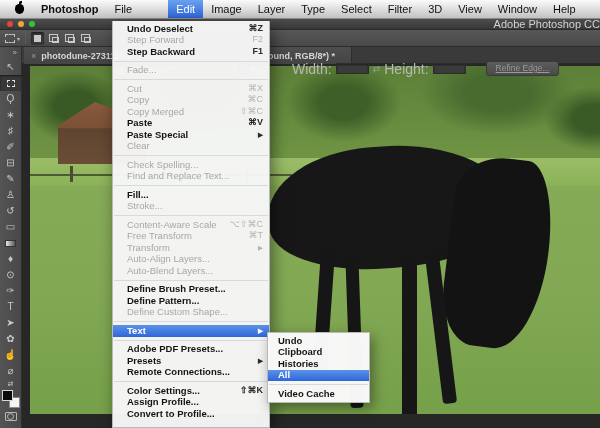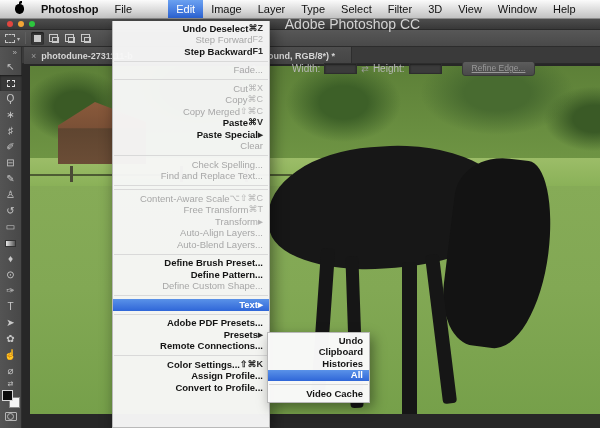--- a/index.html
+++ b/index.html
@@ -19,21 +19,21 @@
   .apple::before { content:""; position:absolute; top:-3px; left:4px; width:3px; height:3px;
     background:#000; border-radius:60% 0; }
 
   
   .titlebar { position:absolute; left:0; top:19px; width:600px; height:11px;
     background:linear-gradient(#4d4d4d,#383838); border-bottom:1px solid #2a2a2a;
     display:flex; align-items:center; z-index:55; }
   .lights { display:flex; gap:5px; margin-left:7px; }
   .light { width:6px; height:6px; border-radius:50%; }
   .light.red { background:#e2463f; } .light.yellow { background:#f3a536; } .light.green { background:#2dc63e; }
-  .win-title { flex:1; text-align:center; font-size:14px; color:#d2d2d2; padding-left:70px; }
+  .win-title { flex:1; text-align:right; font-size:11px; color:#d2d2d2; padding-left:70px; }
 
   
   .optionsbar { position:absolute; left:0; top:30px; width:600px; height:17px;
     background:linear-gradient(#575757,#494949); border-bottom:1px solid #2c2c2c;
     display:flex; align-items:center; z-index:40; }
   .tool-preset { display:flex; align-items:center; gap:2px; margin-left:5px; }
   .dashbox { width:10px; height:9px; border:1px dashed #c4c4c4; }
   .caret { font-size:6px; color:#bbb; }
   .vsep { width:1px; height:12px; background:#393939; border-right:1px solid #5e5e5e; margin:0 5px; }
   .modes { display:flex; gap:3px; align-items:center; }
@@ -41,21 +41,21 @@
   .mode.pressed { background:#383838; box-shadow:inset 0 1px 2px rgba(0,0,0,.6); }
   .sq { width:7px; height:7px; background:#c9c9c9; }
   .sq2 { width:9px; height:8px; border:1px solid #c9c9c9; position:relative; }
   .sq2::after { content:""; position:absolute; left:2px; top:2px; width:5px; height:4px; border:1px solid #c9c9c9; }
   .stepper-field { position:absolute; left:238px; top:33px; display:flex; align-items:center; gap:1px; }
   .mini-input { width:12px; height:11px; background:#3b3b3b; border:1px solid #2d2d2d; box-shadow:inset 0 1px 2px rgba(0,0,0,.5); }
   .steps { display:flex; flex-direction:column; gap:1px; }
   .tri-up { width:0; height:0; border-left:3px solid transparent; border-right:3px solid transparent; border-bottom:3px solid #9a9a9a; }
   .tri-dn { width:0; height:0; border-left:3px solid transparent; border-right:3px solid transparent; border-top:3px solid #9a9a9a; }
   .dim-cluster { position:absolute; left:292px; top:30px; height:17px; display:flex; align-items:center; gap:4px; }
-  .opt-label { font-size:10px; color:#b7b7b7; }
+  .opt-label { font-size:14px; color:#b7b7b7; }
   .opt-input { width:33px; height:11px; background:#3b3b3b; border:1px solid #2d2d2d; box-shadow:inset 0 1px 2px rgba(0,0,0,.5); }
   .link-icon { font-size:9px; color:#9c9c9c; }
   .refine-btn { margin-left:16px; font-size:8.5px; color:#9a9a9a; padding:1px 9px 2px;
     background:linear-gradient(#5c5c5c,#4a4a4a); border:1px solid #393939; border-radius:3px;text-decoration:underline; }
 
   
   .tabbar { position:absolute; left:22px; top:47px; width:578px; height:17px; background:#3a3a3a;
     border-bottom:1px solid #2a2a2a; z-index:30; }
   .tab { position:absolute; left:2px; top:0; width:328px; height:17px;
     background:linear-gradient(#4e4e4e,#444); border-right:1px solid #2e2e2e;
@@ -110,21 +110,21 @@
   .leg.l1 { left:286px; top:182px; width:14px; height:150px; transform:rotate(4deg); }
   .leg.l2 { left:318px; top:190px; width:13px; height:152px; transform:rotate(-2deg); }
   .leg.l3 { left:372px; top:196px; width:15px; height:156px; }
   .leg.l4 { left:404px; top:188px; width:14px; height:150px; transform:rotate(-7deg); }
 
   
   .menu-panel { position:absolute; left:112px; top:21px; width:158px; height:407px;
     background:rgba(247,247,247,.97); border:1px solid #b9b9b9; border-top:none;
     box-shadow:3px 6px 14px rgba(0,0,0,.45); padding-top:2px; z-index:70; overflow:hidden; }
   .mi { height:11.5px; line-height:11.6px; padding:0 6px 0 14px; font-size:9.5px; font-weight:bold;
-    color:#141414; display:flex; justify-content:flex-end; align-items:center; white-space:nowrap; }
+    color:#141414; display:flex; justify-content:space-between; align-items:center; white-space:nowrap; }
   .mi .sc { font-size:9px; color:#2b2b2b; }
   .mi.dis { color:#a7a7a7; font-weight:normal; }
   .mi.dis .sc { color:#b3b3b3; }
   .mi .arr { font-size:6.5px; }
   .mi.hi { background:linear-gradient(#5a92e8,#2f66d8); color:#fff; }
   .mi.hi .sc { color:#fff; }
   .msep { height:1px; background:#d9d9d9; margin:3px 1px; }
 
   .submenu-panel { position:absolute; left:267px; top:332px; width:103px;
     background:rgba(250,250,250,.98); border:1px solid #b9b9b9;
@@ -300,20 +300,26 @@
         <span>Clear</span>
       </div>
     <div class="msep"></div>
     <div class="mi dis">
         <span>Check Spelling...</span>
       </div>
     <div class="mi dis">
         <span>Find and Replace Text...</span>
       </div>
     <div class="msep"></div>
+    <div class="mi">
+        <span>Fill...</span>
+      </div>
+    <div class="mi dis">
+        <span>Stroke...</span>
+      </div>
     <div class="msep"></div>
     <div class="mi dis">
         <span>Content-Aware Scale</span>
         <span class="sc">⌥⇧⌘C</span>
       </div>
     <div class="mi dis">
         <span>Free Transform</span>
         <span class="sc">⌘T</span>
       </div>
     <div class="mi dis">

